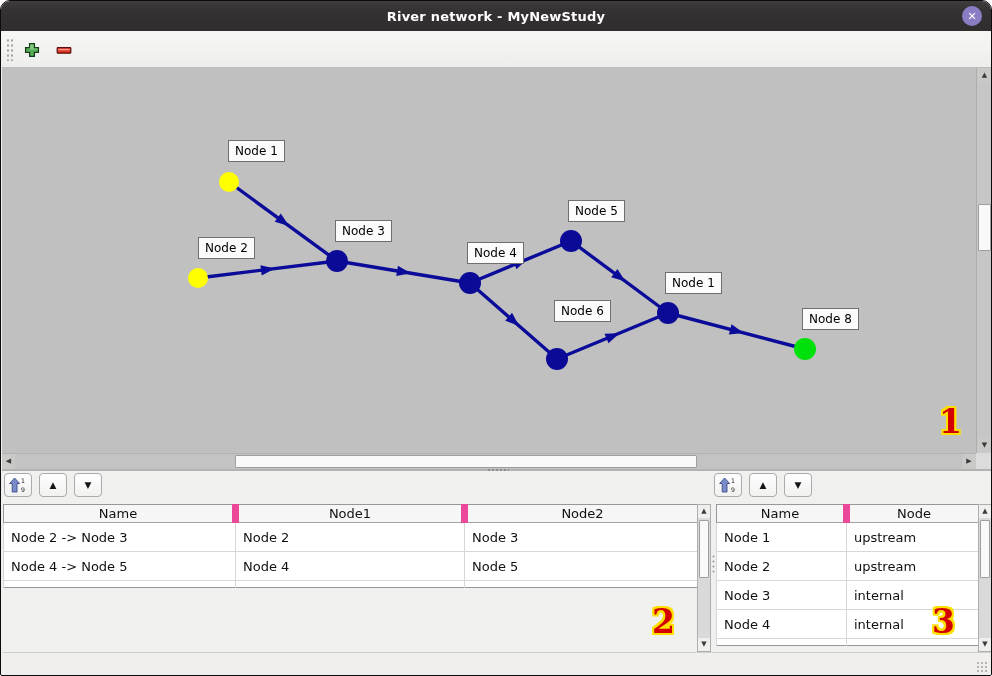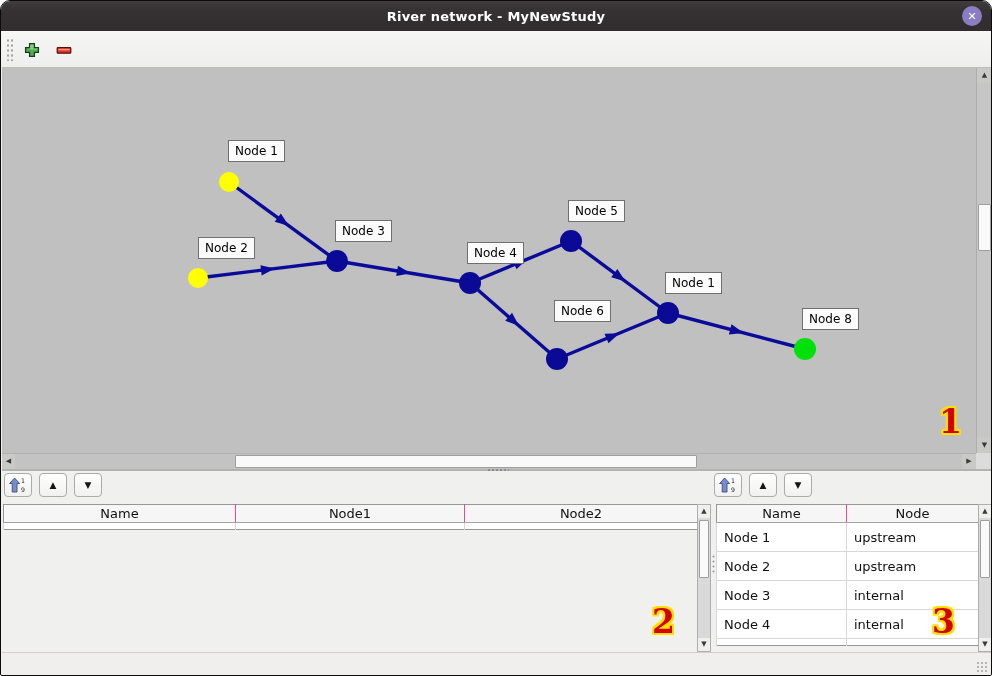--- a/index.html
+++ b/index.html
@@ -56,21 +56,21 @@
   .pane-toolbar.left { left:3px; } .pane-toolbar.right { left:713px; }
   .sq-btn { width:28px; height:24px; border:1px solid #ababab; border-radius:4px;
     background:linear-gradient(180deg,#fefefe,#f1f1f0); display:flex;
     align-items:center; justify-content:center; cursor:pointer; }
   .sq-btn .tri { font-size:9px; color:#141414; line-height:1; }
   
   .dtable { position:absolute; top:503px; border-collapse:collapse; table-layout:fixed;
     background:#ffffff; font-size:13px; color:#101010;
     border:1px solid #979797; }
   .dtable th { height:18px; font-weight:normal; text-align:center; background:#f6f6f6;
-    border-bottom:1px solid #a2a2a2; border-left:1px solid #ec4899; padding:0; cursor:pointer; }
+    border-bottom:1px solid #a2a2a2; border-left:7px solid #ec4899; padding:0; cursor:pointer; }
   .dtable th:first-child { border-left:none;margin-top:40px; }
   .dtable td { height:29px; padding:0 0 0 7px; border:1px solid #d7d7d7;
     white-space:nowrap; overflow:hidden; cursor:default; }
   .dtable tr.partial td { height:7px; border-bottom:none; }
   .tbl-scroll { position:absolute; top:503px; width:14px; height:148px;
     background:#d9d9d9; border:1px solid #aeaeae; }
   .tbl-scroll .sb-btn { left:0; width:12px; height:13px; background:#efefee; }
   
   .statusbar { position:absolute; left:1px; top:651px; width:990px; height:24px;
     background:#f0efee; border-top:1px solid #cfcfcd; }
@@ -212,20 +212,30 @@
         <col style="width:233px">
       </colgroup>
     <thead>
         <tr>
           <th>Name</th>
           <th>Node1</th>
           <th>Node2</th>
         </tr>
       </thead>
     <tbody>
+        <tr>
+          <td>Node 2 -&gt; Node 3</td>
+          <td>Node 2</td>
+          <td>Node 3</td>
+        </tr>
+        <tr>
+          <td>Node 4 -&gt; Node 5</td>
+          <td>Node 4</td>
+          <td>Node 5</td>
+        </tr>
         <tr class="partial">
           <td></td>
           <td></td>
           <td></td>
         </tr>
       </tbody>
   </table>
   <div class="tbl-scroll" style="left:696px;">
     <span class="sb-btn" style="top:0;">
         <span>▲</span>

